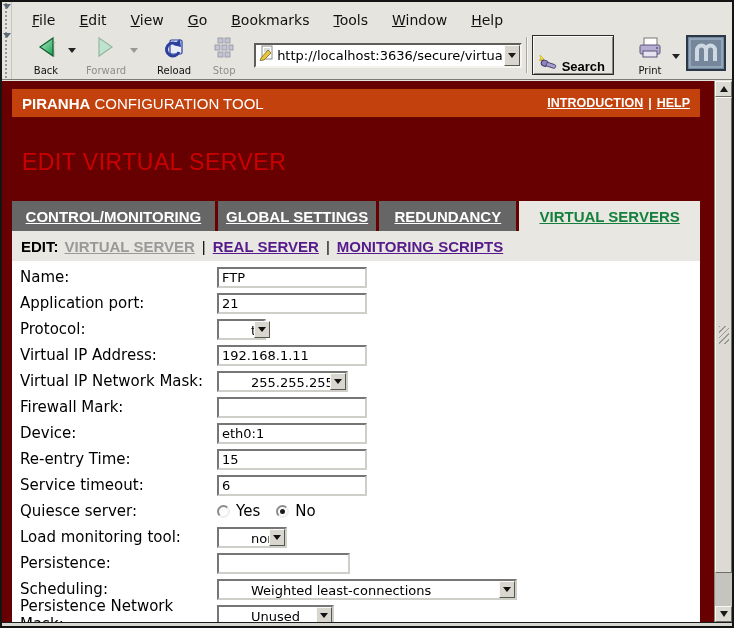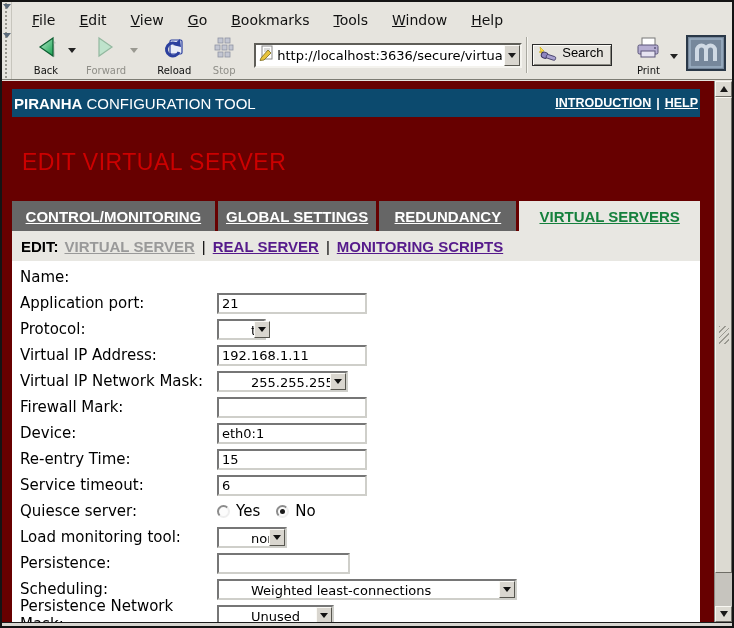--- a/index.html
+++ b/index.html
@@ -67,38 +67,38 @@
     border:1px solid; border-color:#fbfaf6 #57564f #57564f #fbfaf6;
     display:flex; align-items:center; justify-content:center;
   }
   .combo-btn::after{
     content:""; border-left:4px solid transparent; border-right:4px solid transparent;
     border-top:5px solid #1a1a1a;
   }
   .tb-sep{ width:2px; align-self:stretch; margin:6px 4px;
     border-left:1px solid #a9a8a0; border-right:1px solid #f6f5f0; }
   .search-btn{
-    height:22px; display:flex; align-items:flex-start; gap:4px; padding:0 8px 0 5px;
+    height:40px; display:flex; align-items:flex-end; gap:4px; padding:0 8px 0 5px;
     background:#e6e4de; border:1px solid #2b2b2b;
     box-shadow:inset 1px 1px 0 #fbfaf6, inset -1px -1px 0 #8b8a82;
-    font-size:13px; font-weight:normal; color:#000;
+    font-size:13px; font-weight:bold; color:#000;
   }
   .print-group{ display:flex; align-items:flex-start; margin-left:14px; }
   .logo-box{ margin:0 6px 0 auto; }
 
   
   .content{
     position:absolute; left:0; top:79px; width:730px; height:541px;
     background:#670000; overflow:hidden;
   }
   .page{ position:absolute; left:0; top:0; right:18px; bottom:0; padding:8px 14px 0 10px; }
 
   .red-header{
-    height:28px; background:#0c4a6e; color:#fff;
-    display:flex; align-items:center; padding:0 2px;
+    height:28px; background:#c2410c; color:#fff;
+    display:flex; align-items:center; padding:0 10px;
     font-family:"Liberation Sans", sans-serif; font-size:15px;
   }
   .red-header .brand b{ font-weight:bold; }
   .red-header .hdr-links{ margin-left:auto; font-size:12.5px; font-weight:bold; }
   .red-header .hdr-links a{ color:#fff; text-decoration:underline; cursor:pointer; }
   .hdr-sep{ margin:0 5px; text-decoration:none; }
 
   .page-title{
     margin:32px 0 0 10px; color:#cc0000; font-family:"Liberation Sans", sans-serif;
     font-size:23px; letter-spacing:0.5px; font-weight:normal;
@@ -355,20 +355,21 @@
         <span class="pipe">|</span>
         <a class="plink">REAL SERVER</a>
         <span class="pipe">|</span>
         <a class="plink">MONITORING SCRIPTS</a>
       </div>
 
       <div class="form-area">
 
         <div class="frow">
           <span class="flabel">Name:</span>
+          <input class="ti w150" type="text" value="FTP" style="">
         </div>
 
         <div class="frow">
           <span class="flabel">Application port:</span>
           <input class="ti w150" type="text" value="21" style="">
         </div>
 
         <div class="frow">
           <span class="flabel">Protocol:</span>
           <span class="sel w48">

